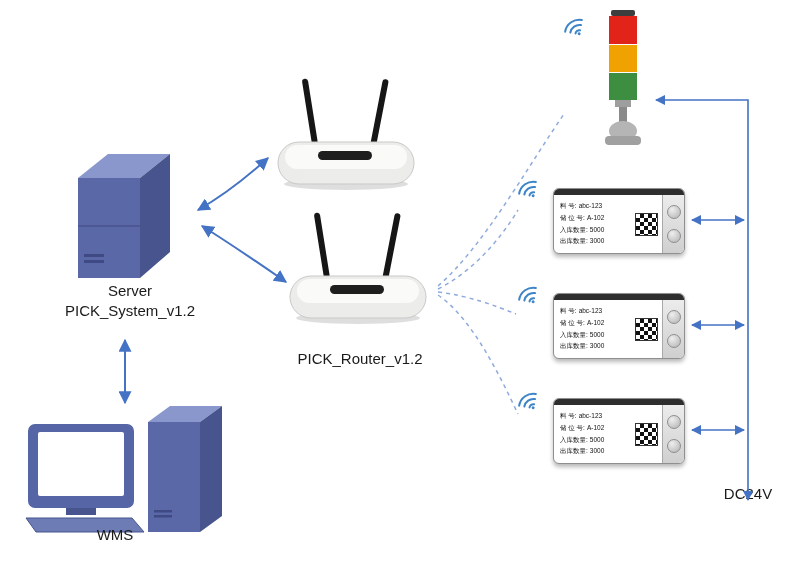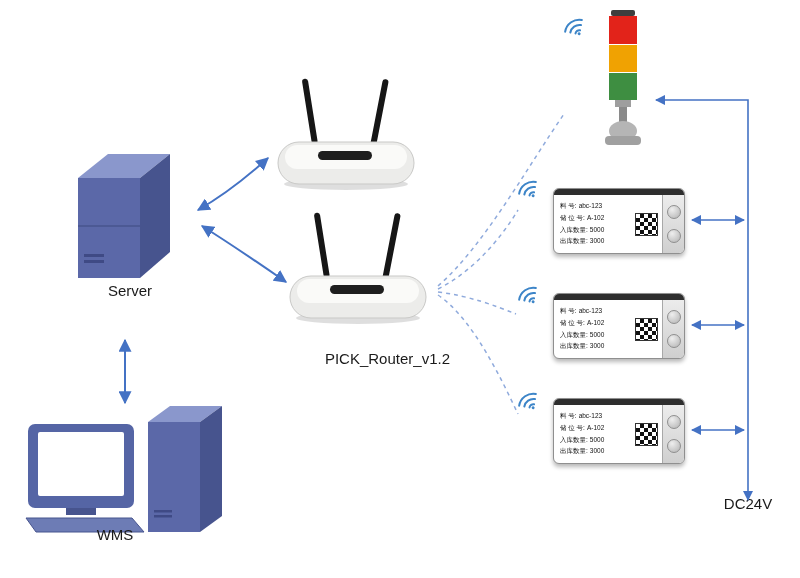--- a/index.html
+++ b/index.html
@@ -55,40 +55,41 @@
   <svg class="abs" style="left:70px;top:148px;" width="105" height="135" viewBox="0 0 105 135">
     <polygon points="8,30 38,6 100,6 70,30" fill="#8A97CC"></polygon>
     <polygon points="70,30 100,6 100,104 70,130" fill="#47548E"></polygon>
     <rect x="8" y="30" width="62" height="100" fill="#5B68A8"></rect>
     <line x1="8" y1="78" x2="70" y2="78" stroke="#47548E" stroke-width="1.5"></line>
     <rect x="14" y="106" width="20" height="3" fill="#3F4A85"></rect>
     <rect x="14" y="112" width="20" height="3" fill="#3F4A85"></rect>
   </svg>
   <div class="abs label" style="left:35px;top:281px;width:190px;">
     <div>Server</div>
+    <div>PICK_System_v1.2</div>
   </div>
 
   <svg class="abs" style="left:272px;top:78px;" width="150" height="115" viewBox="0 0 150 115">
     <rect x="40" y="0" width="6" height="66" rx="3" fill="#161616" transform="rotate(-9 43 66)"></rect>
     <rect x="98" y="0" width="6" height="68" rx="3" fill="#161616" transform="rotate(11 101 68)"></rect>
     <ellipse cx="74" cy="106" rx="62" ry="6" fill="rgba(0,0,0,0.13)"></ellipse>
     <rect x="6" y="64" width="136" height="42" rx="21" fill="#ECECEA" stroke="#C9C9C7"></rect>
     <rect x="13" y="67" width="122" height="24" rx="12" fill="#FAFAF8"></rect>
     <rect x="46" y="73" width="54" height="9" rx="4.5" fill="#1E1E1E"></rect>
   </svg>
 
   <svg class="abs" style="left:284px;top:212px;" width="150" height="115" viewBox="0 0 150 115">
     <rect x="40" y="0" width="6" height="66" rx="3" fill="#161616" transform="rotate(-9 43 66)"></rect>
     <rect x="98" y="0" width="6" height="68" rx="3" fill="#161616" transform="rotate(11 101 68)"></rect>
     <ellipse cx="74" cy="106" rx="62" ry="6" fill="rgba(0,0,0,0.13)"></ellipse>
     <rect x="6" y="64" width="136" height="42" rx="21" fill="#ECECEA" stroke="#C9C9C7"></rect>
     <rect x="13" y="67" width="122" height="24" rx="12" fill="#FAFAF8"></rect>
     <rect x="46" y="73" width="54" height="9" rx="4.5" fill="#1E1E1E"></rect>
   </svg>
-  <div class="abs label" style="left:270px;top:349px;width:180px;text-align:right;">PICK_Router_v1.2</div>
+  <div class="abs label" style="left:270px;top:349px;width:180px;">PICK_Router_v1.2</div>
 
   <svg class="abs" style="left:20px;top:398px;" width="218" height="148" viewBox="0 0 218 148">
 
     <polygon points="128,24 150,8 202,8 180,24" fill="#8A97CC"></polygon>
     <polygon points="180,24 202,8 202,118 180,134" fill="#47548E"></polygon>
     <rect x="128" y="24" width="52" height="110" fill="#5B68A8"></rect>
     <rect x="134" y="112" width="18" height="2.5" fill="#3F4A85"></rect>
     <rect x="134" y="117" width="18" height="2.5" fill="#3F4A85"></rect>
 
     <rect x="8" y="26" width="106" height="84" rx="7" fill="#5565A5"></rect>
@@ -214,21 +215,21 @@
           </div>
       </div>
       <div class="esl-qr"></div>
       <div class="esl-controls">
         <div class="esl-btn"></div>
         <div class="esl-btn"></div>
       </div>
     </div>
   </div>
 
-  <div class="abs label" style="left:708px;top:494px;width:80px;">DC24V</div>
+  <div class="abs label" style="left:708px;top:484px;width:80px;">DC24V</div>
 
   <svg class="overlay" width="800" height="578" viewBox="0 0 800 578">
     <defs>
       <marker id="arr" viewBox="0 0 10 10" refX="9" refY="5" markerWidth="6.5" markerHeight="6.5" orient="auto-start-reverse">
         <path d="M0,0 L10,5 L0,10 z" fill="#4472C4"></path>
       </marker>
     </defs>
     <path class="solid" d="M198,210 C226,194 248,176 268,158" marker-start="url(#arr)" marker-end="url(#arr)"></path>
     <path class="solid" d="M202,226 C234,246 260,264 286,282" marker-start="url(#arr)" marker-end="url(#arr)"></path>
     <path class="solid" d="M125,340 L125,403" marker-start="url(#arr)" marker-end="url(#arr)"></path>

